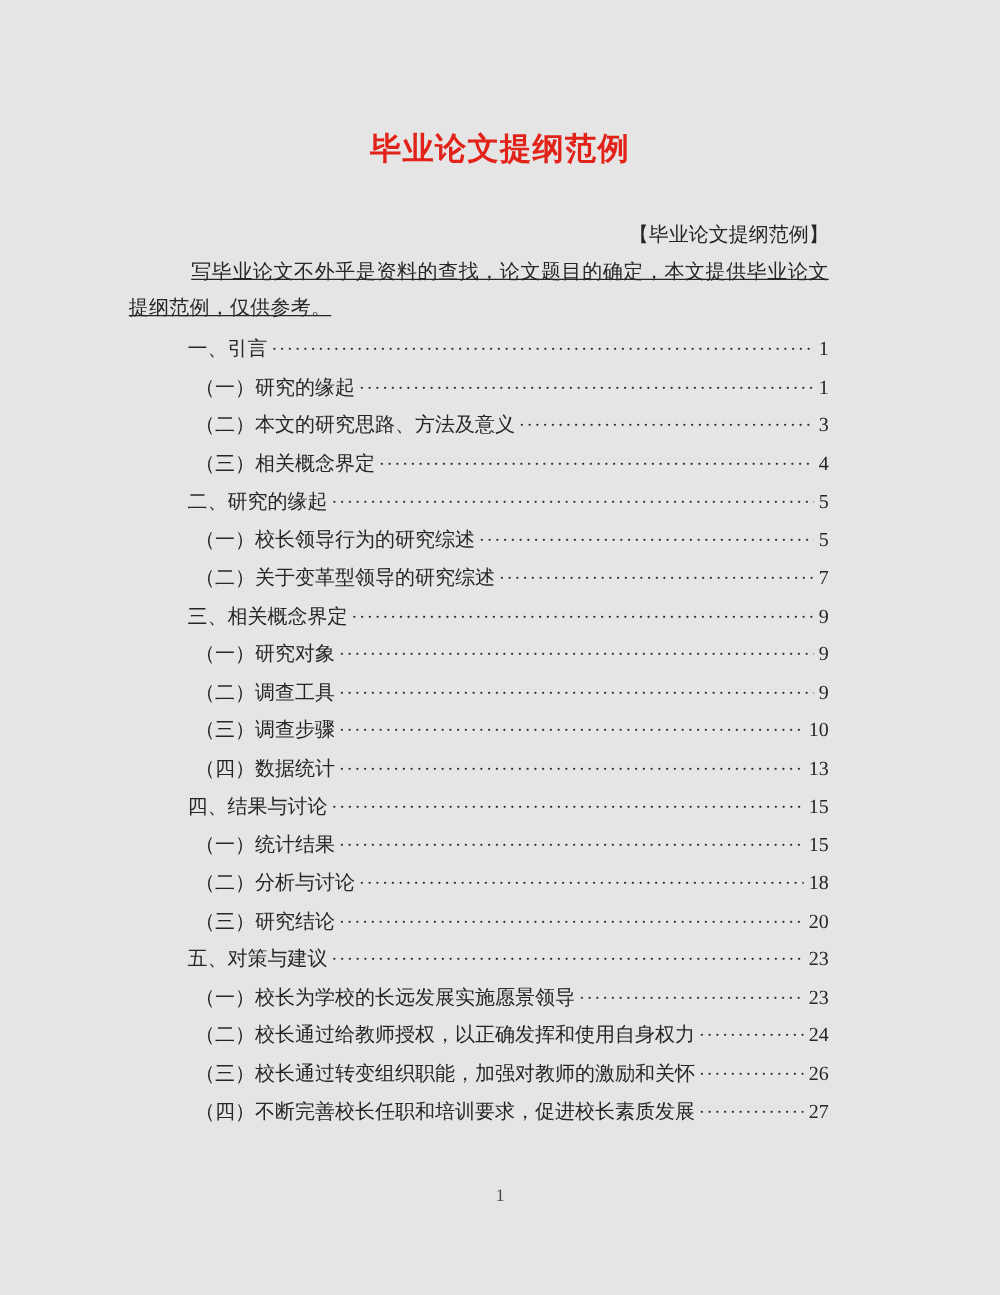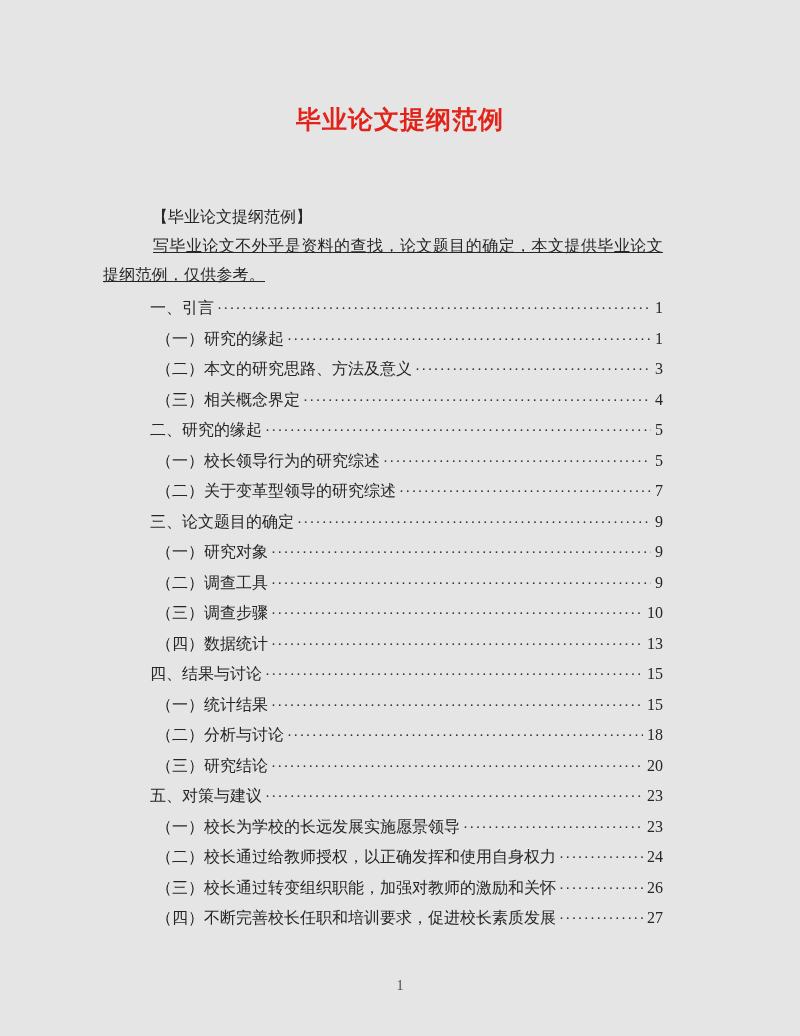--- a/index.html
+++ b/index.html
@@ -22,22 +22,23 @@
     font-size: 25px;
     line-height: 36px;
     font-weight: bold;
     letter-spacing: 1px;
   }
   .content {
     margin: 0 137px 0 103px;
     font-size: 16px;
   }
   .bracket-heading {
-    margin: 64px 0 0 49px;
+    margin: 36px 0 0 49px;
     line-height: 29px;
+    text-align: right;
   }
   .intro-paragraph {
     margin: 0;
     text-indent: 50px;
     line-height: 29px;
     text-align: justify;
     letter-spacing: 0.2px;
     text-decoration: underline;
   }
   .toc {
@@ -127,21 +128,21 @@
           <span class="toc-page">5</span>
         </div>
 
         <div class="toc-entry level-2">
           <span class="toc-label">（二）关于变革型领导的研究综述</span>
           <span class="toc-dots" aria-hidden="true">············································································································································</span>
           <span class="toc-page">7</span>
         </div>
 
         <div class="toc-entry level-1">
-          <span class="toc-label">三、论文题目的确定</span>
+          <span class="toc-label">三、相关概念界定</span>
           <span class="toc-dots" aria-hidden="true">············································································································································</span>
           <span class="toc-page">9</span>
         </div>
 
         <div class="toc-entry level-2">
           <span class="toc-label">（一）研究对象</span>
           <span class="toc-dots" aria-hidden="true">············································································································································</span>
           <span class="toc-page">9</span>
         </div>
 

